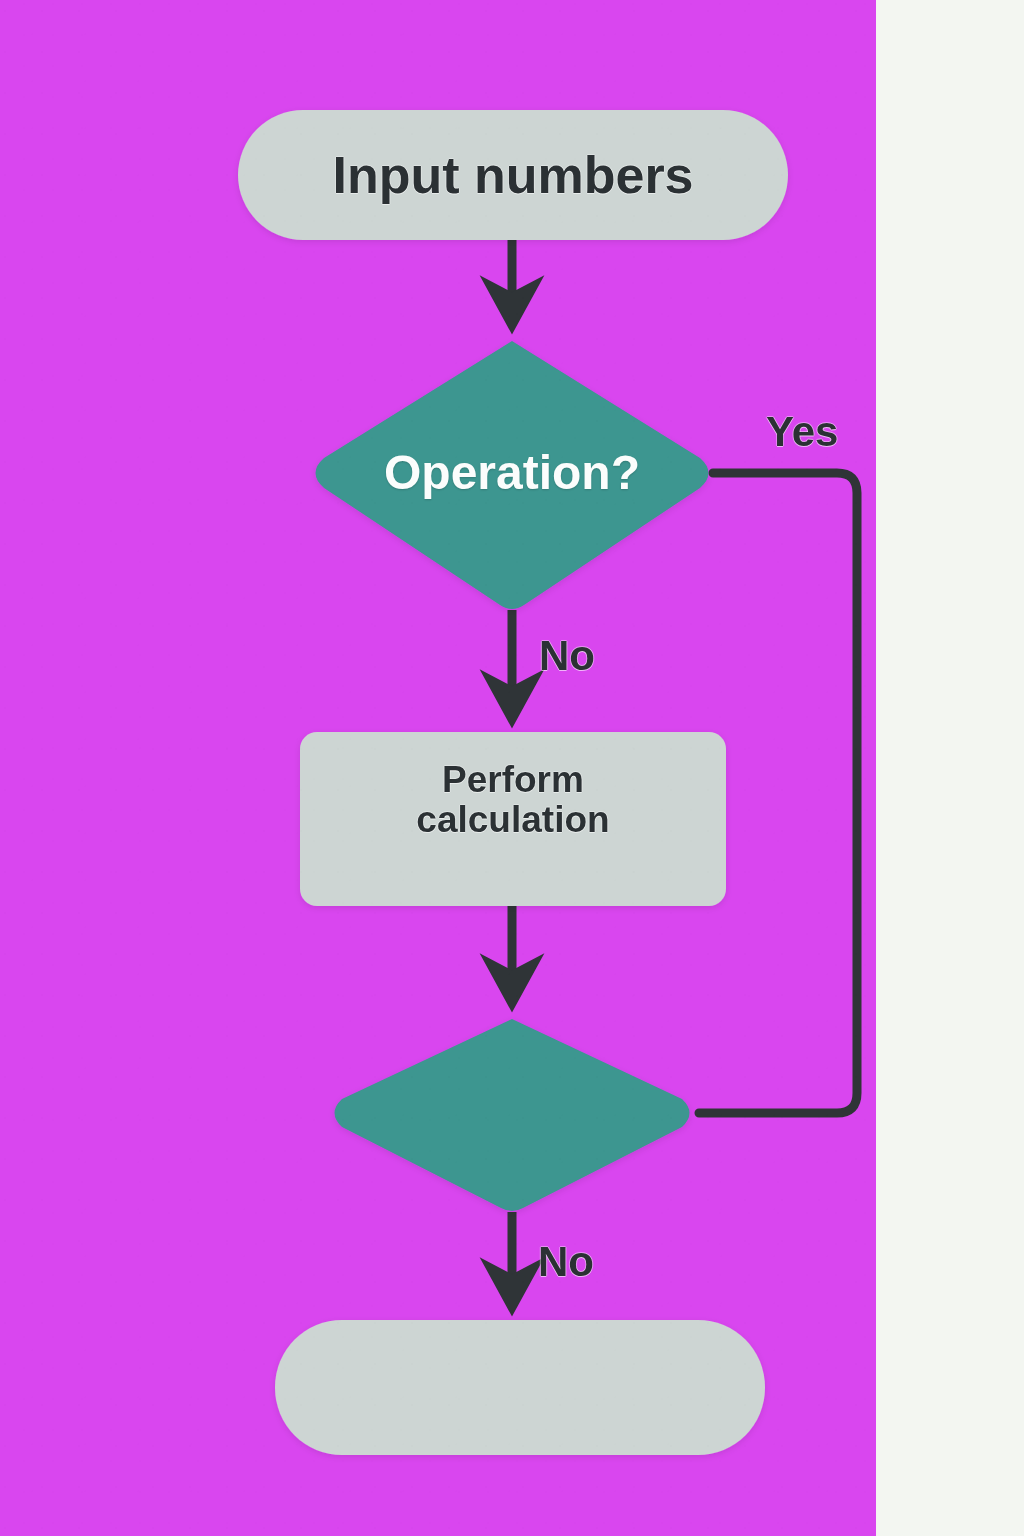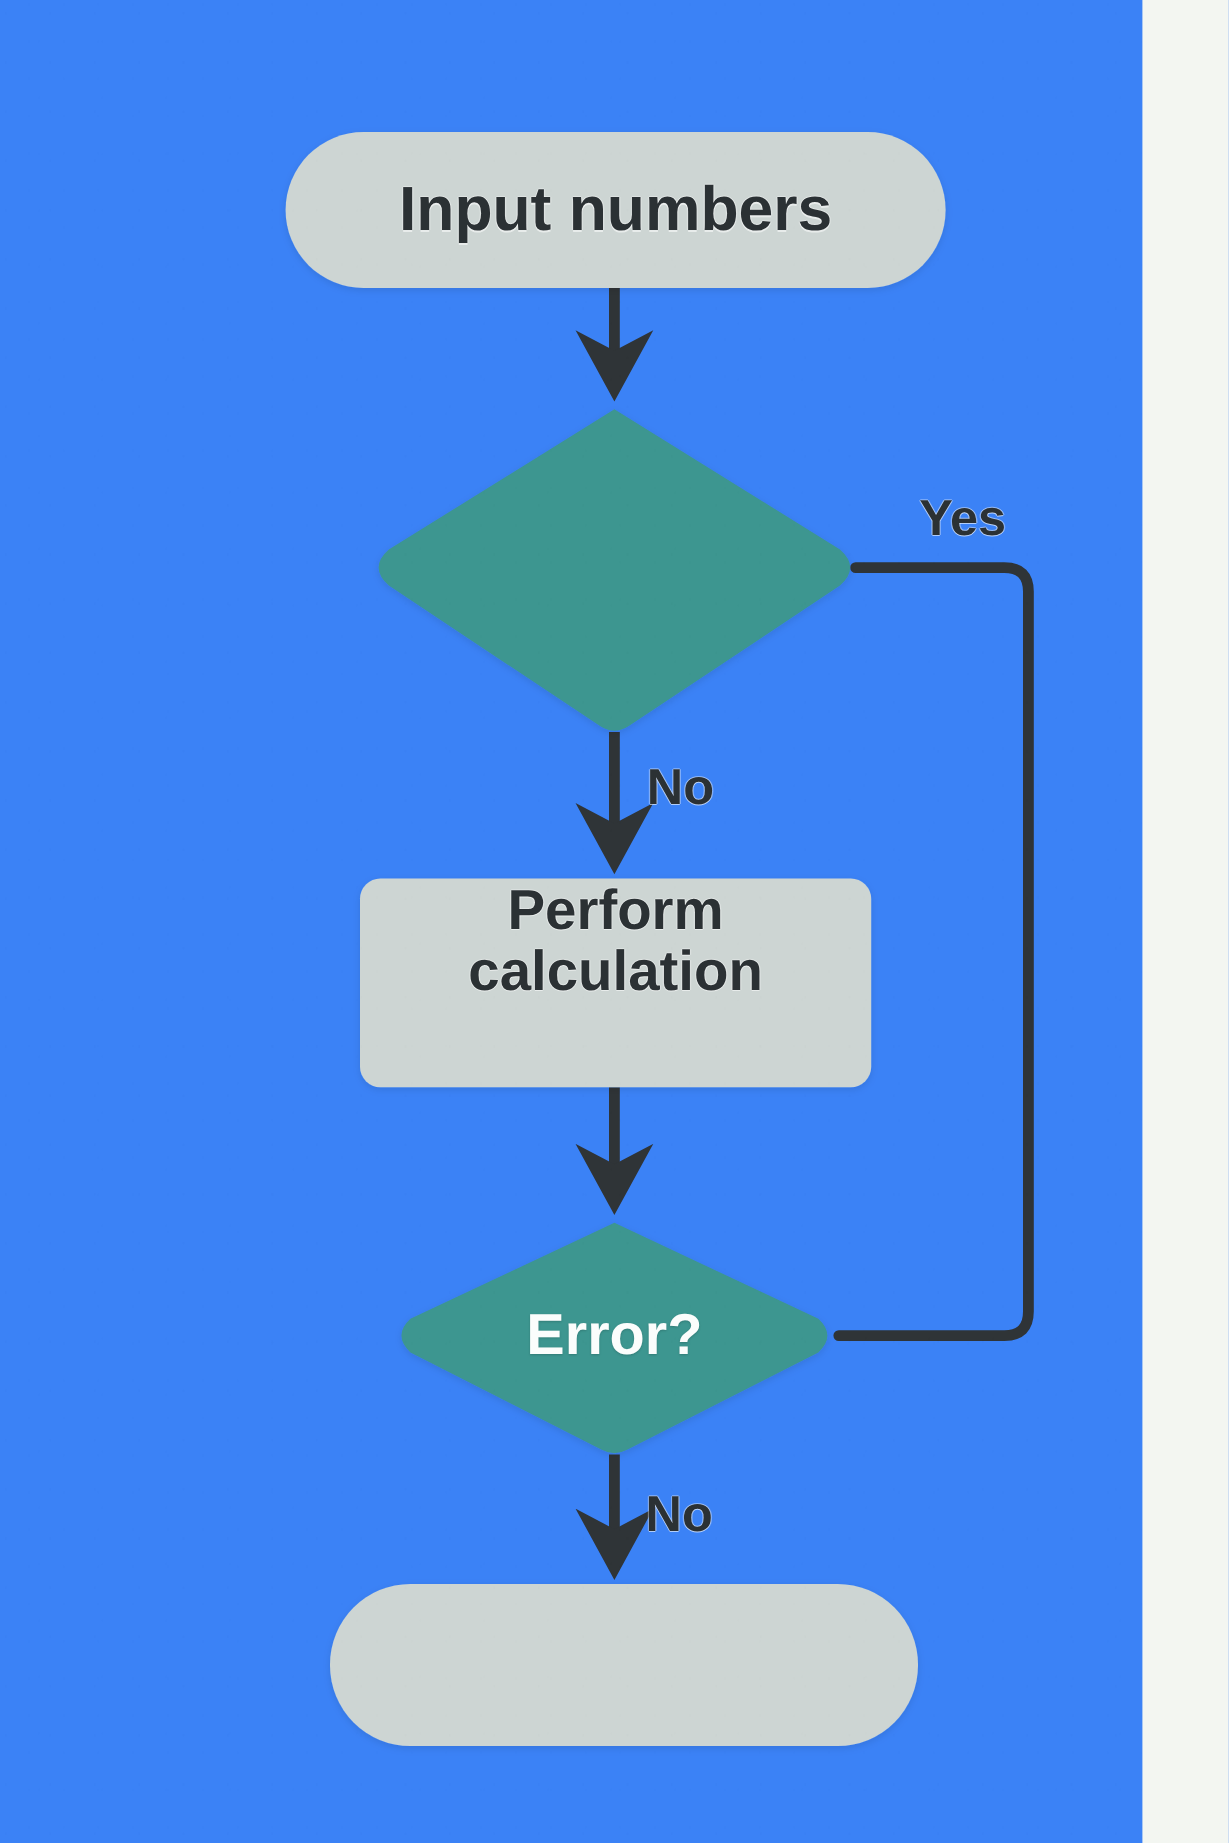--- a/index.html
+++ b/index.html
@@ -9,23 +9,23 @@
   }
   body {
     width: 1024px;
     height: 1536px;
     background: #f3f6f1;
     font-family: "Liberation Sans", sans-serif;
     overflow: hidden;
   }
   #canvas {
     position: relative;
-    width: 952px;
+    width: 876px;
     height: 1536px;
-    background: #3b82f6;
+    background: #d946ef;
   }
   
   #grain {
     position: absolute;
     inset: 0;
     pointer-events: none;
     opacity: 0.35;
     background-image:
       radial-gradient(circle at 13% 27%, rgba(0,0,0,0.022) 0 1px, transparent 1px),
       radial-gradient(circle at 61% 73%, rgba(0,0,0,0.018) 0 1px, transparent 1px),
@@ -55,21 +55,21 @@
     text-shadow: 0 1px 0 rgba(255,255,255,0.55), 0 -1px 0 rgba(255,255,255,0.35),
                  1px 0 0 rgba(255,255,255,0.30), -1px 0 0 rgba(255,255,255,0.30);
   }
   .label-light {
     color: #fbfdfc;
     text-shadow: 0 1px 2px rgba(0,0,0,0.18);
   }
   
   #label-input        { left: 238px; top: 110px;  width: 550px; height: 130px; font-size: 52px; }
   #label-operation    { left: 330px; top: 438px;  width: 364px; height: 70px;  font-size: 48px; }
-  #label-perform      { left: 300px; top: 704px;  width: 426px; height: 160px; font-size: 47px; }
+  #label-perform      { left: 300px; top: 720px;  width: 426px; height: 160px; font-size: 37px; }
   #label-error        { left: 352px; top: 1080px; width: 320px; height: 66px;  font-size: 48px; }
   #label-output       { left: 275px; top: 1320px; width: 490px; height: 135px; font-size: 52px; }
   
   .edge-label {
     position: absolute;
     font-weight: bold;
     font-size: 42px;
     color: #2b3134;
     text-shadow: 0 1px 0 rgba(255,255,255,0.6), 0 -1px 0 rgba(255,255,255,0.4),
                  1px 0 0 rgba(255,255,255,0.35), -1px 0 0 rgba(255,255,255,0.35);
@@ -123,25 +123,25 @@
                L682,1099 Q697,1113 682,1127
                L523,1208 Q512,1214 501,1208
                L342,1127 Q327,1113 342,1099 Z" fill="#3d9690" filter="url(#softshadow)"></path>
 
       <rect x="275" y="1320" width="490" height="135" rx="67" ry="67" fill="#cdd5d3" filter="url(#softshadow)"></rect>
     </g>
   </svg>
 
   <div class="node-label label-dark" id="label-input">Input numbers</div>
 
+  <div class="node-label label-light" id="label-operation">Operation?</div>
 
   <div class="node-label label-dark" id="label-perform">Perform
 calculation</div>
 
-  <div class="node-label label-light" id="label-error">Error?</div>
 
 
   <div class="edge-label" id="edge-label-yes">Yes</div>
 
   <div class="edge-label" id="edge-label-no1">No</div>
 
   <div class="edge-label" id="edge-label-no2">No</div>
 
   <div id="grain"></div>
 </div>

